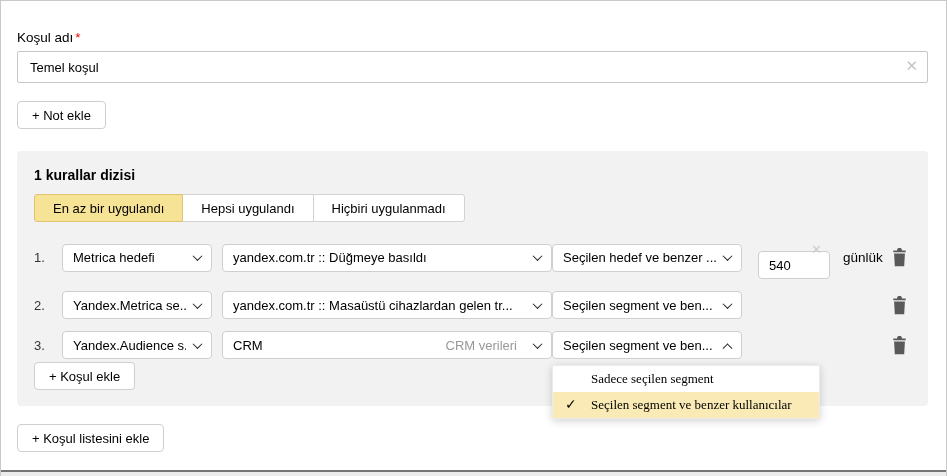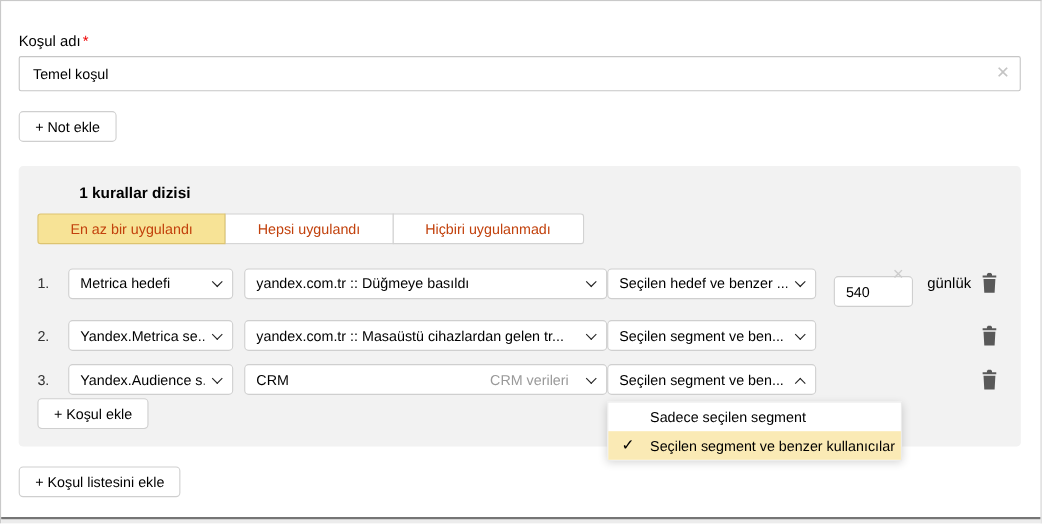--- a/index.html
+++ b/index.html
@@ -24,25 +24,25 @@
   .btn {
     display: inline-flex; align-items: center; height: 28px; padding: 0 14px;
     background: #fff; border: 1px solid #cfcfcf; border-radius: 4px;
     font-size: 13px; color: #000; cursor: pointer; white-space: nowrap;
   }
   .note-btn { margin-top: 18px; }
   .rules-panel {
     margin-top: 22px; width: 911px; background: #f2f2f2; border-radius: 4px;
     padding: 16px 16px 16px 17px; position: relative;
   }
-  .panel-title { font-size: 14px; font-weight: bold; color: #000; margin-left: 38px; }
+  .panel-title { font-size: 14px; font-weight: bold; color: #000; }
   .tabs { display: flex; margin-top: 11px; }
   .tab {
-    height: 28px; display: inline-flex; align-items: center; padding: 0 29px;
-    background: #fff; border: 1px solid #d2d2d2; font-size: 13px; color: #c2410c;
+    height: 28px; display: inline-flex; align-items: center; padding: 0 18px;
+    background: #fff; border: 1px solid #d2d2d2; font-size: 13px; color: #000000;
     margin-left: -1px; cursor: pointer; white-space: nowrap;
   }
   .tab:first-child { margin-left: 0; border-radius: 3px 0 0 3px; }
   .tab:last-child { border-radius: 0 3px 3px 0; }
   .tab.selected { background: #f7e396; border-color: #ddc470; position: relative; z-index: 1; }
   .rule-row { display: flex; align-items: center; margin-top: 12px; position: relative; }
   .rule-row.first { margin-top: 14px; }
   .row-num { width: 24px; font-size: 13px; color: #333; flex: 0 0 24px; }
   .select {
     height: 28px; background: #fff; border: 1px solid #cfcfcf; border-radius: 4px;
@@ -66,21 +66,21 @@
     width: 72px; height: 28px; border: 1px solid #cfcfcf; border-radius: 4px;
     padding: 0 24px 0 10px; font-size: 13px; font-family: "Liberation Sans", sans-serif; outline: none; margin-top: 15px;
   }
   .days-clear { position: absolute; right: 8px; top: 6px; font-size: 13px; color: #cccccc; cursor: pointer; }
   .days-unit { margin-left: 13px; font-size: 13.5px; color: #000; }
   .trash { margin-left: auto; margin-right: 4px; cursor: pointer; flex: 0 0 auto; display: flex; }
   .add-rule-btn { margin-top: 3px; }
   .add-list-btn { margin-top: 18px; }
   .menu {
     position: absolute; left: 0; top: 34px; width: 268px; background: #fff;
-    border: 1px solid #ebebeb; box-shadow: 0 2px 8px rgba(0,0,0,0.18); z-index: 5;
+    border: 1px solid #ebebeb; box-shadow: 0 2px 8px rgba(0,0,0,0.18); z-index: 5; font-family: Liberation Serif, serif;
   }
   .menu-item {
     height: 26px; display: flex; align-items: center; font-size: 13px; color: #000;
     padding-left: 38px; cursor: pointer; white-space: nowrap; position: relative;
   }
   .menu-item.checked { background: #faeab5; }
   .menu-check { position: absolute; left: 12px; top: 4px; font-size: 14px; color: #000; }
   .bottom-edge {
     position: absolute; left: 0; right: 0; bottom: 0; height: 6px;
     background: #ececec; border-top: 2px solid #757575;

